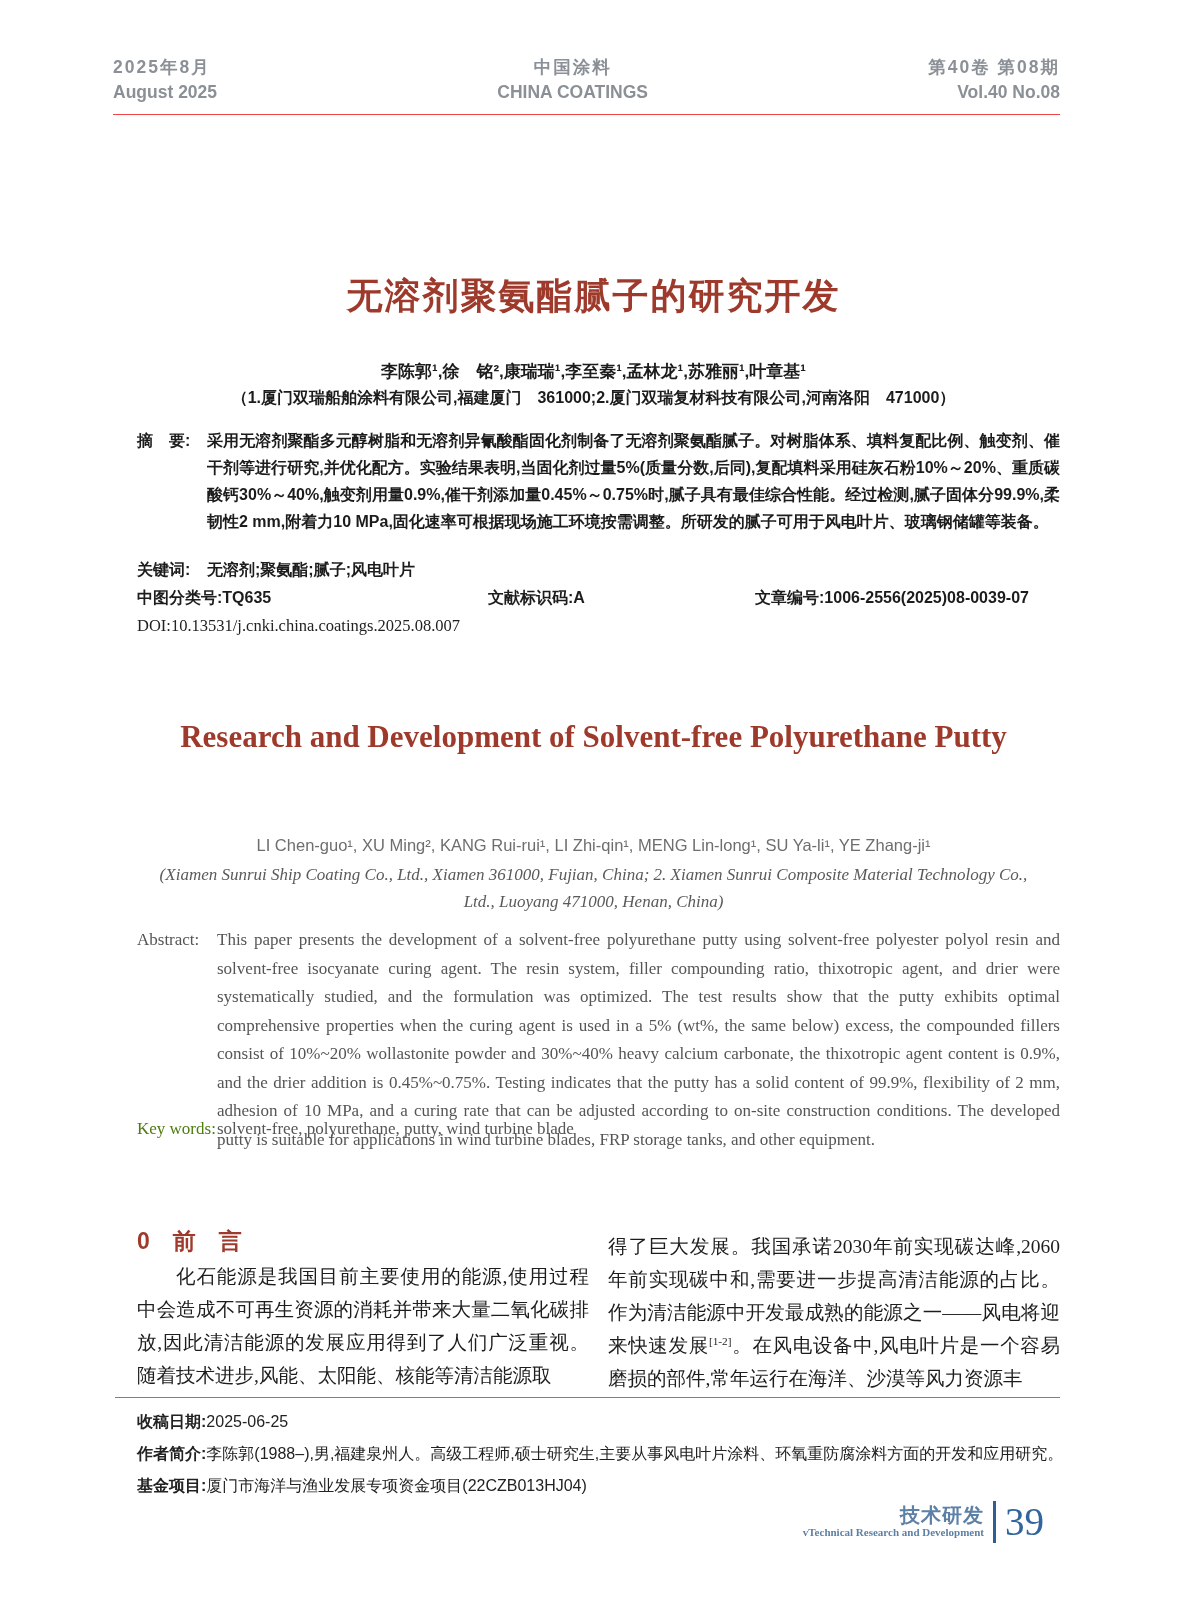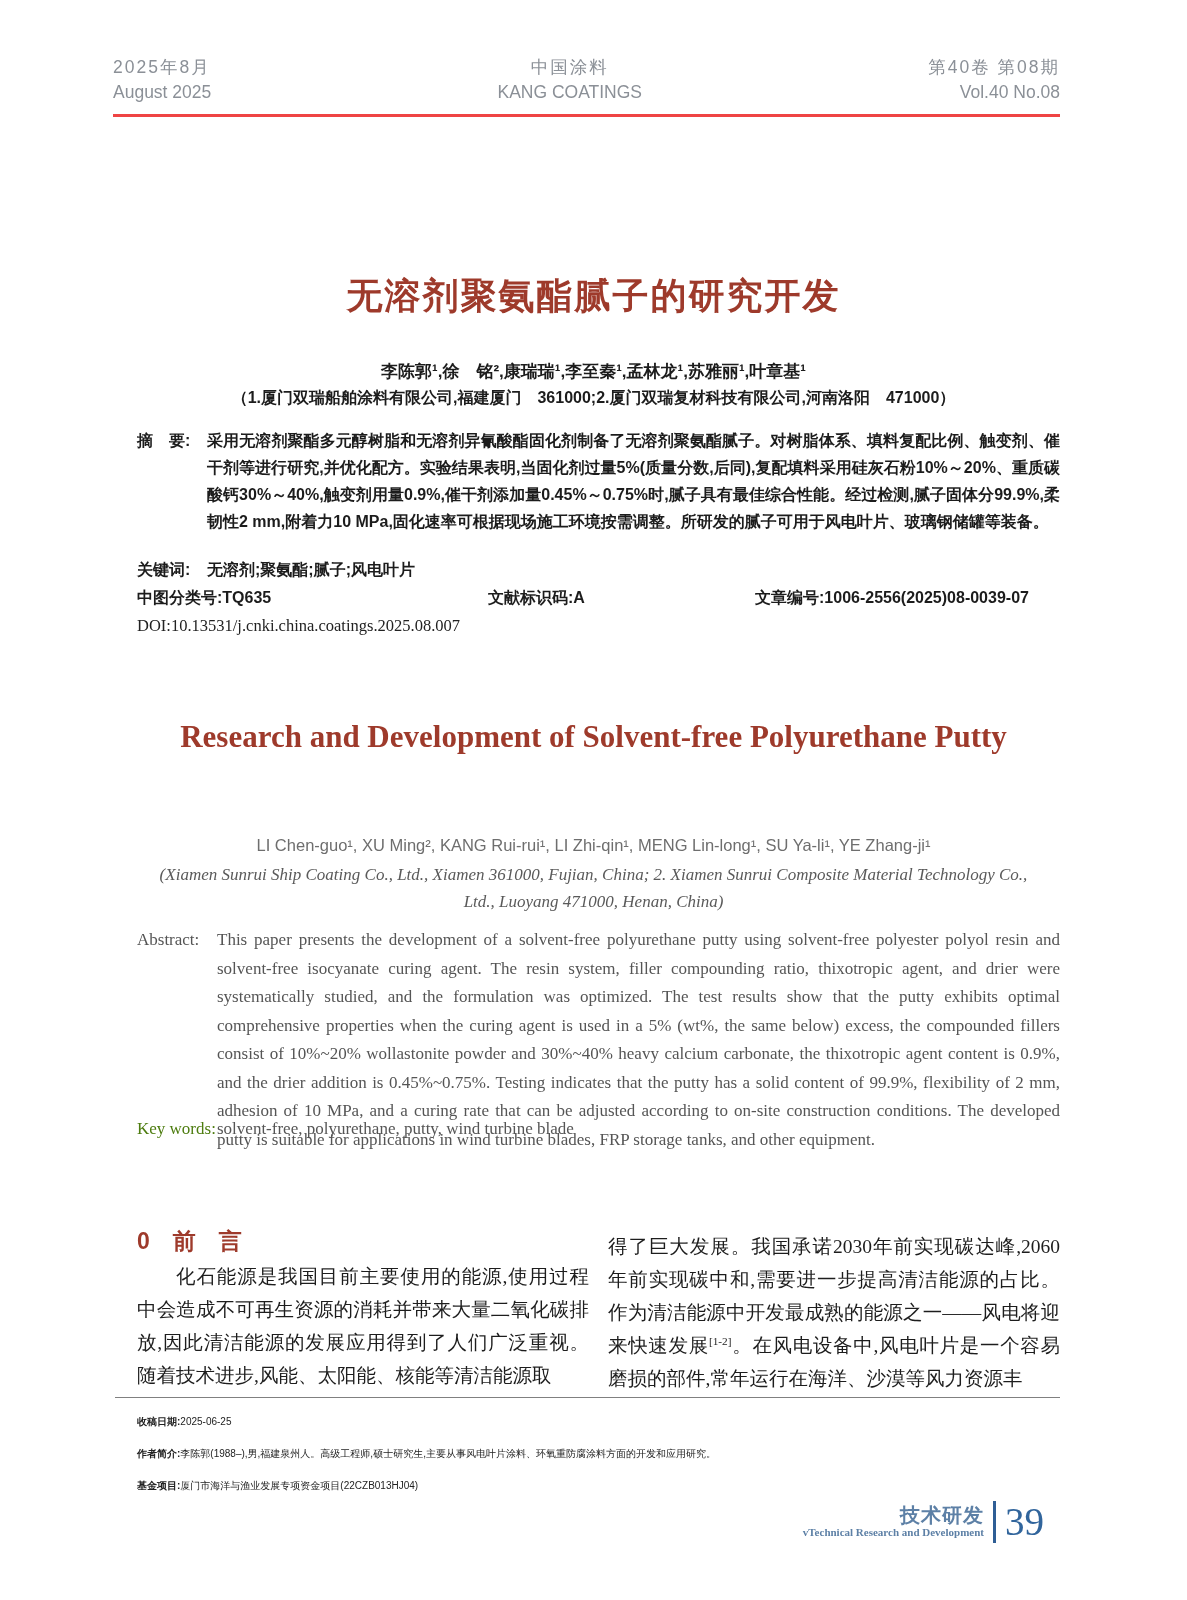--- a/index.html
+++ b/index.html
@@ -2,22 +2,22 @@
 <html><head>
 <meta charset="utf-8">
 <style>
   * { margin:0; padding:0; box-sizing:border-box; }
   body { background:#ffffff; font-family:"Liberation Sans", sans-serif; }
   .page { position:relative; width:1187px; height:1600px; background:#fff; margin:0 auto; overflow:hidden; }
 
   
   .header { position:absolute; top:55px; left:113px; width:947px;
             display:flex; justify-content:space-between; align-items:flex-end;
-            border-bottom:3px solid #ef4444; padding-bottom:9px;
-            color:#8b9097; font-size:17.5px; line-height:25px; }
+            border-bottom:1px solid #ef4444; padding-bottom:9px;
+            color:#8b9097; font-size:17.5px; line-height:25px;font-weight:bold; }
   .header .h-center { text-align:center; }
   .header .h-right  { text-align:right; }
   .header .cn { letter-spacing:2px; }
 
   
   .title-cn { position:absolute; top:272px; left:0; width:100%; text-align:center;
               font-size:36px; font-weight:700; letter-spacing:2px; color:#9e3a2b; }
   .authors-cn { position:absolute; top:360px; left:0; width:100%; text-align:center;
                 font-size:17px; font-weight:700; color:#1c1c1c; }
   .affil-cn { position:absolute; top:388px; left:0; width:100%; text-align:center;
@@ -66,21 +66,21 @@
               font-size:19.5px; line-height:33px; text-align:justify; color:#1d1d1d; }
   .col-left  { top:1260px; left:137px; width:452px; }
   .col-left p { text-indent:2em; }
   .col-right { top:1230px; left:608px; width:452px; }
   .body-col sup { font-size:0.58em; vertical-align:super; line-height:0; }
 
   
   .foot-sep { position:absolute; top:1397px; left:115px; width:945px;
               border-top:1.5px solid #808080; }
   .footnotes { position:absolute; top:1406px; left:137px; width:1000px;
-               font-size:10px; line-height:32px; color:#222; }
+               font-size:16px; line-height:32px; color:#222; }
   .footnotes .fn-label { font-weight:700; }
 
   
   .footer { position:absolute; top:1499px; right:143px;
             display:flex; align-items:center; gap:9px; }
   .footer-titles { text-align:right; color:#5d80a6; }
   .footer-cn { font-size:20px; font-weight:700; letter-spacing:1px; line-height:22px; }
   .footer-en { font-family:"Liberation Serif", serif; font-weight:700;
                font-size:11px; line-height:13px; }
   .footer-bar { width:3px; height:42px; background:#2f5e95; }
@@ -91,21 +91,21 @@
 
 <div class="page">
 
   <div class="header">
     <div class="h-left">
       <div class="cn">2025年8月</div>
       <div>August 2025</div>
     </div>
     <div class="h-center">
       <div class="cn">中国涂料</div>
-      <div>KANG COATINGS</div>
+      <div>CHINA COATINGS</div>
     </div>
     <div class="h-right">
       <div class="cn">第40卷 第08期</div>
       <div>Vol.40  No.08</div>
     </div>
   </div>
 
   <h1 class="title-cn">无溶剂聚氨酯腻子的研究开发</h1>
   <div class="authors-cn">李陈郭¹,徐　铭²,康瑞瑞¹,李至秦¹,孟林龙¹,苏雅丽¹,叶章基¹</div>
   <div class="affil-cn">（1.厦门双瑞船舶涂料有限公司,福建厦门　361000;2.厦门双瑞复材科技有限公司,河南洛阳　471000）</div>

